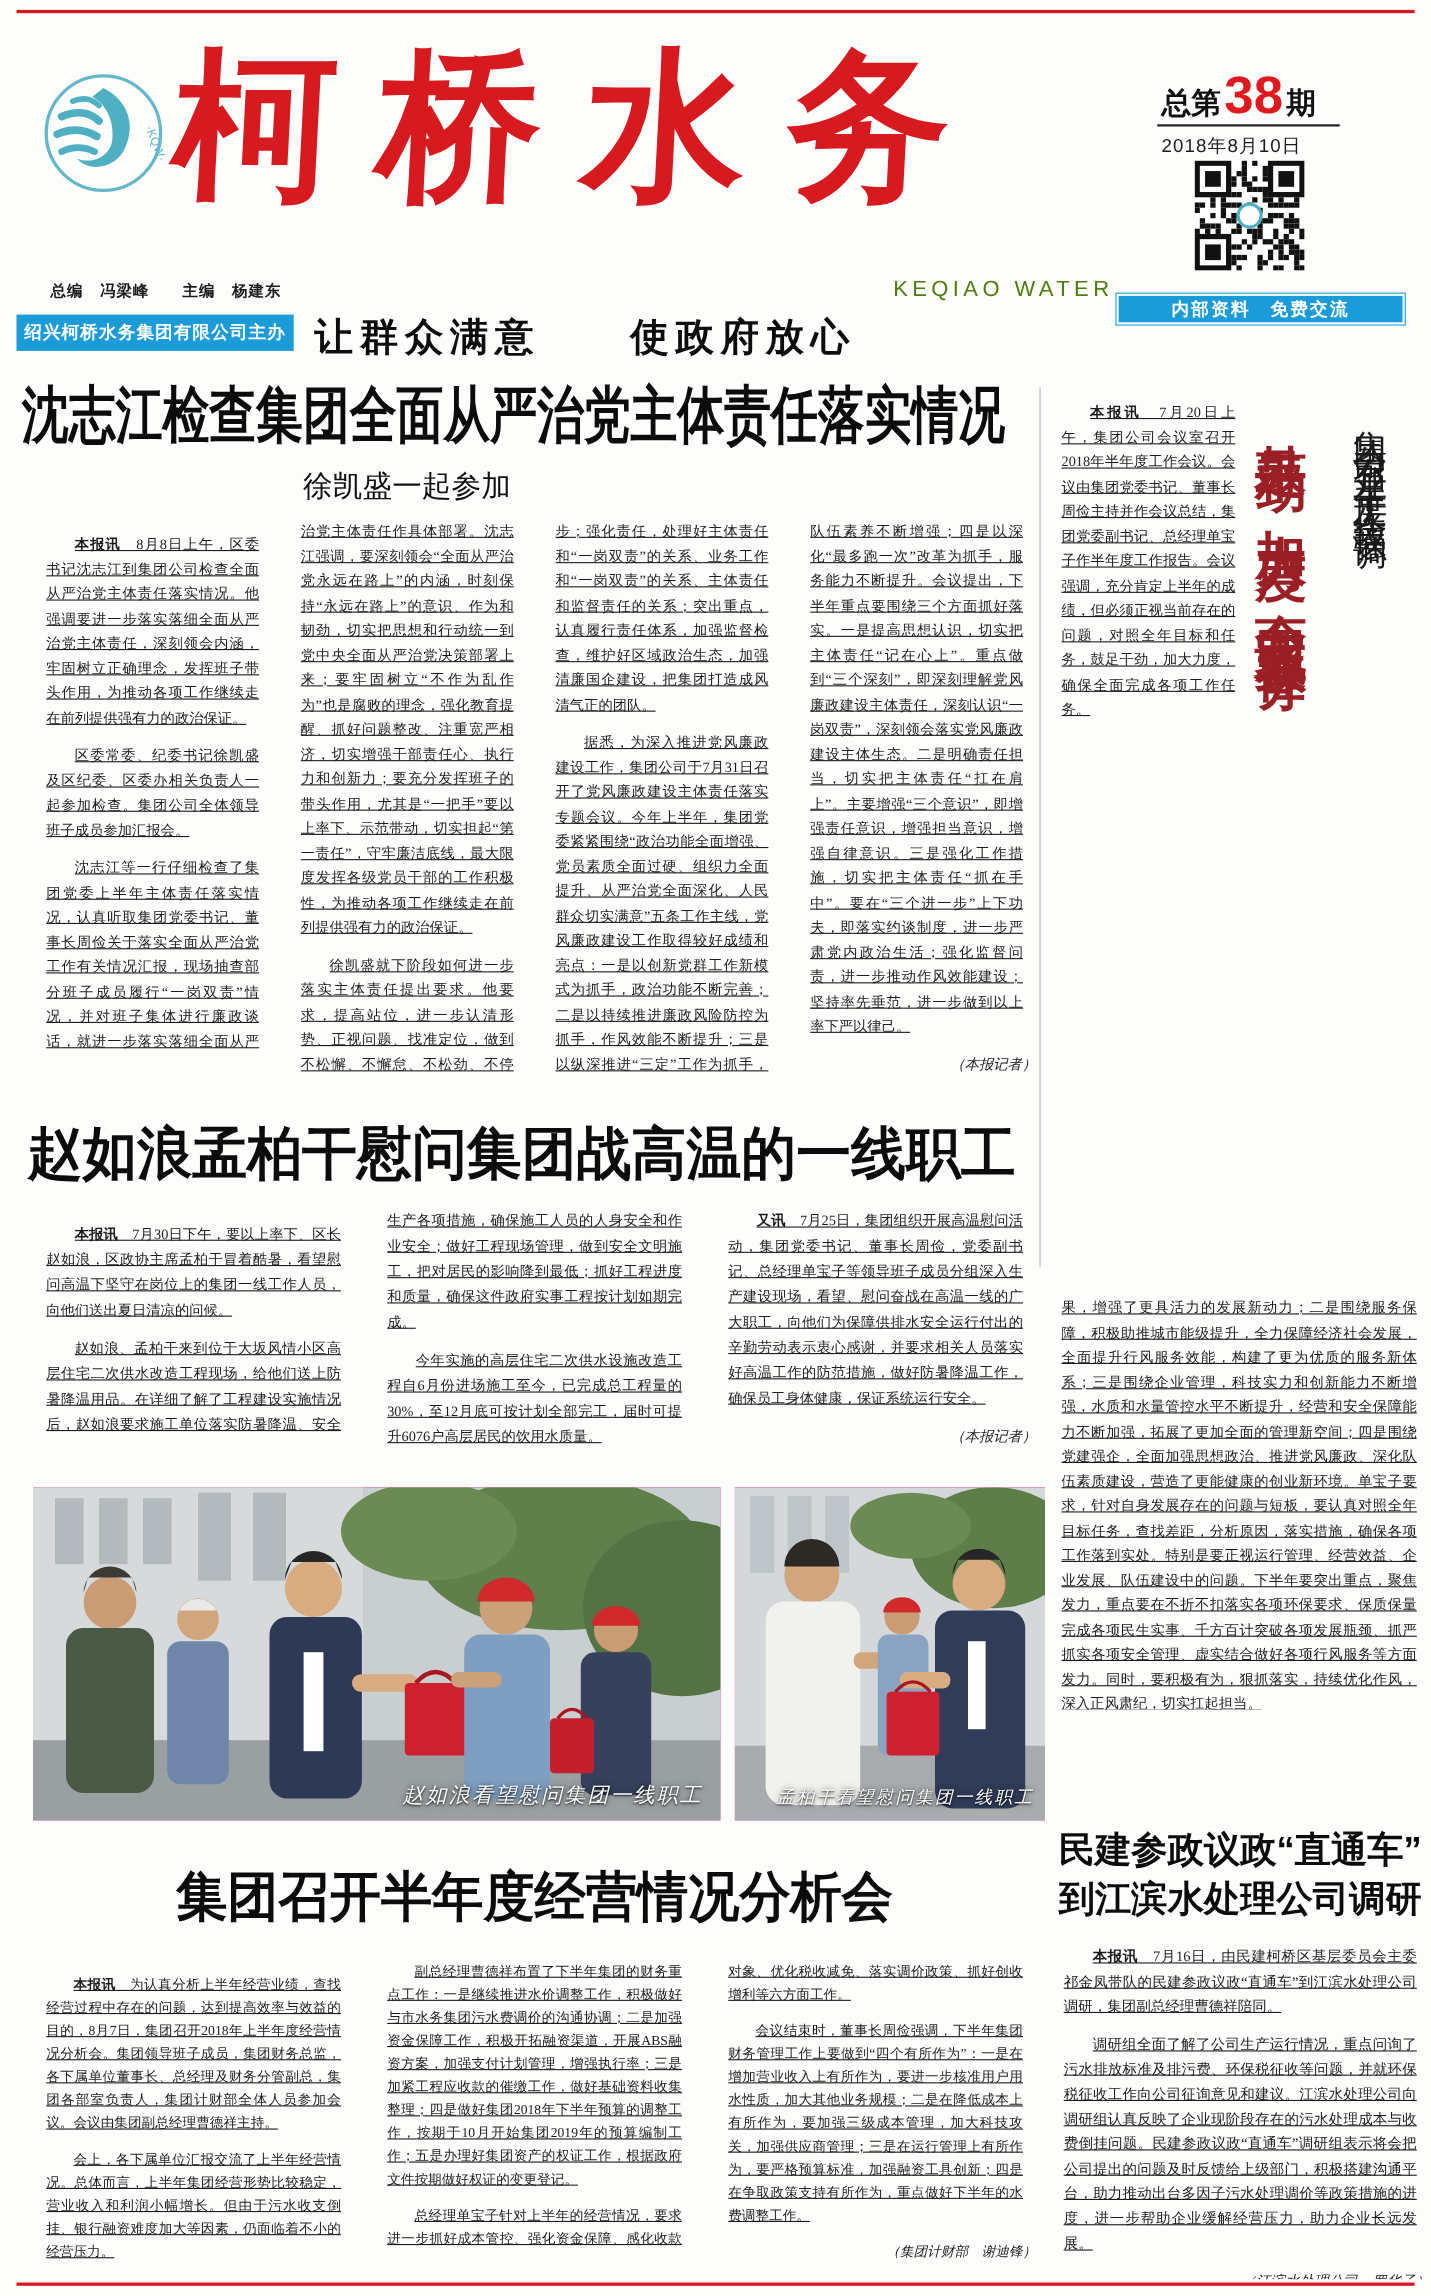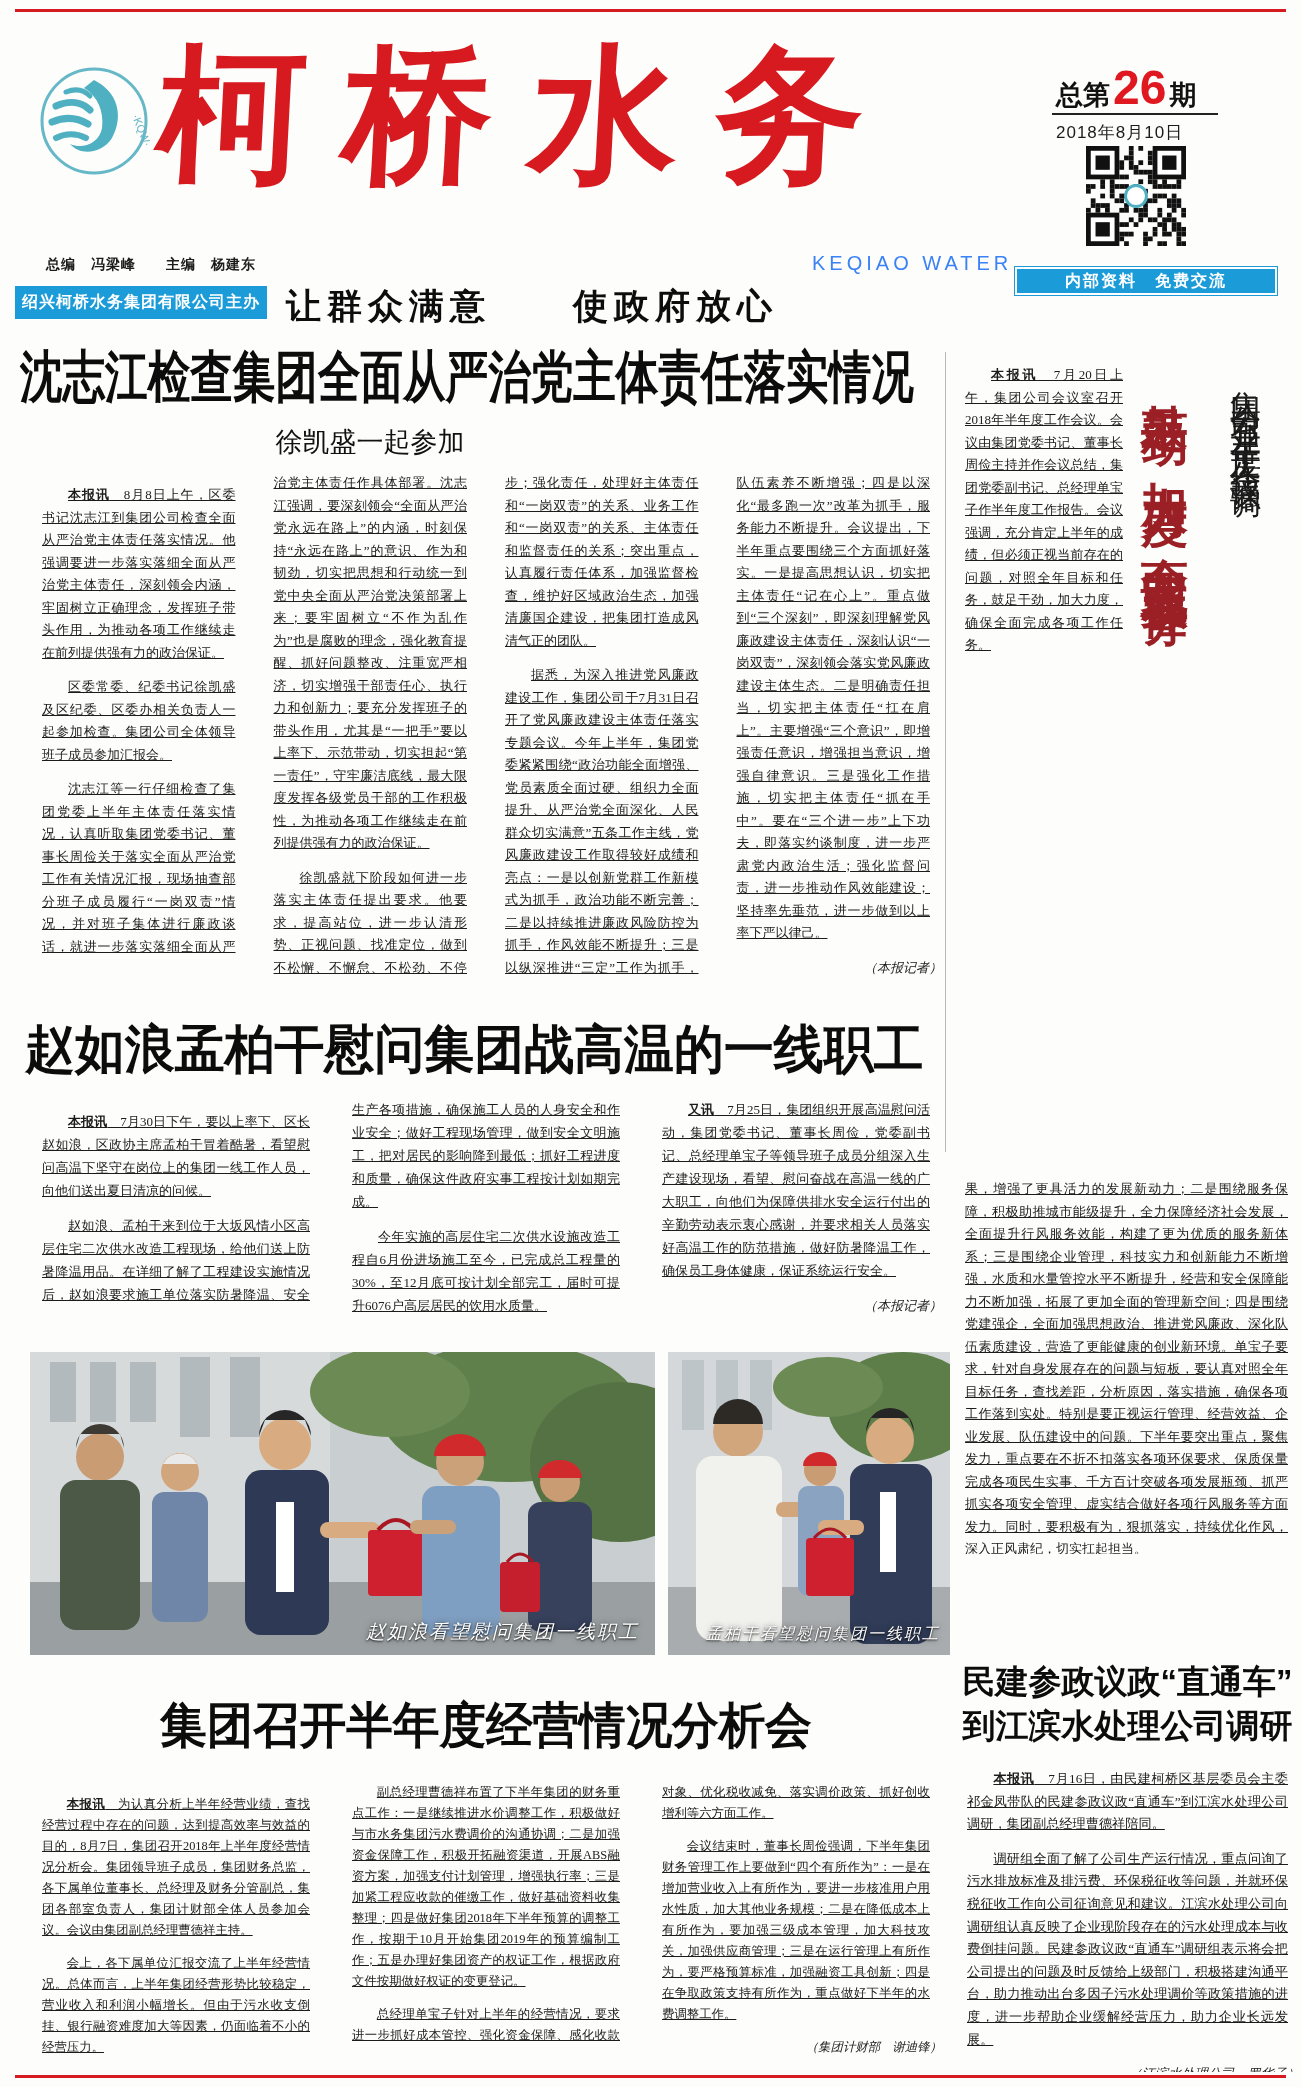--- a/index.html
+++ b/index.html
@@ -9,21 +9,21 @@
   .sans{font-family:"Liberation Sans","DejaVu Sans",sans-serif;}
   .rule{background:#d71a20;}
   .hairline{background:#222;}
   
   #masthead-title{font-size:148px;font-weight:bold;color:#d71a20;letter-spacing:38px;
     transform:skewX(-3deg);white-space:nowrap;line-height:1;}
   #issue-line{display:flex;align-items:baseline;font-weight:bold;}
   #issue-line .pfx{font-size:27px;color:#111;}
   #issue-line .num{font-size:48px;color:#e01920;padding:0 3px;font-family:"Liberation Sans",sans-serif;}
   #staff{font-size:14px;font-weight:bold;letter-spacing:1px;}
-  #english{font-size:20px;letter-spacing:4px;color:#3b82f6;}
+  #english{font-size:20px;letter-spacing:4px;color:#4d7c0f;}
   .bluebar{background:#1b9cd8;color:#fff;font-weight:bold;display:flex;align-items:center;justify-content:center;}
   #organizer{font-size:16px;letter-spacing:1px;}
   #internal-box{border:1px solid #1b9cd8;padding:2px;background:#fff;}
   #internal-box .inner{background:#1b9cd8;color:#fff;font-weight:bold;font-size:16px;
      letter-spacing:2px;display:flex;align-items:center;justify-content:center;height:24px;}
   #slogan{font-size:35px;font-weight:900;letter-spacing:6px;white-space:nowrap;color:#0d0d0d;}
   
   .h-main{font-weight:900;color:#0c0c0c;white-space:nowrap;line-height:1.05;}
   .cond{display:inline-block;transform-origin:0 50%;}
   
@@ -66,21 +66,21 @@
     </svg>
   </div>
 
   <div class="abs" style="left:158px;top:42px;">
     <div id="masthead-title">柯桥水务</div>
   </div>
 
   <div class="abs" style="left:1056px;top:60px;width:185px;">
     <div id="issue-line" class="sans">
       <span class="pfx">总第</span>
-      <span class="num">26</span>
+      <span class="num">38</span>
       <span class="pfx">期</span>
     </div>
   </div>
   <div class="abs hairline" style="left:1052px;top:113px;width:166px;height:2px;"></div>
   <div class="abs sans" style="left:1056px;top:121px;font-size:17px;letter-spacing:1px;">2018年8月10日</div>
 
   <div class="abs" style="left:1086px;top:146px;width:100px;height:100px;">
     <svg id="qr-svg" width="100" height="100" viewBox="0 0 105 105">
         <rect x="0" y="40" width="5" height="5" fill="#111"></rect>
         <rect x="0" y="45" width="5" height="5" fill="#111"></rect>

